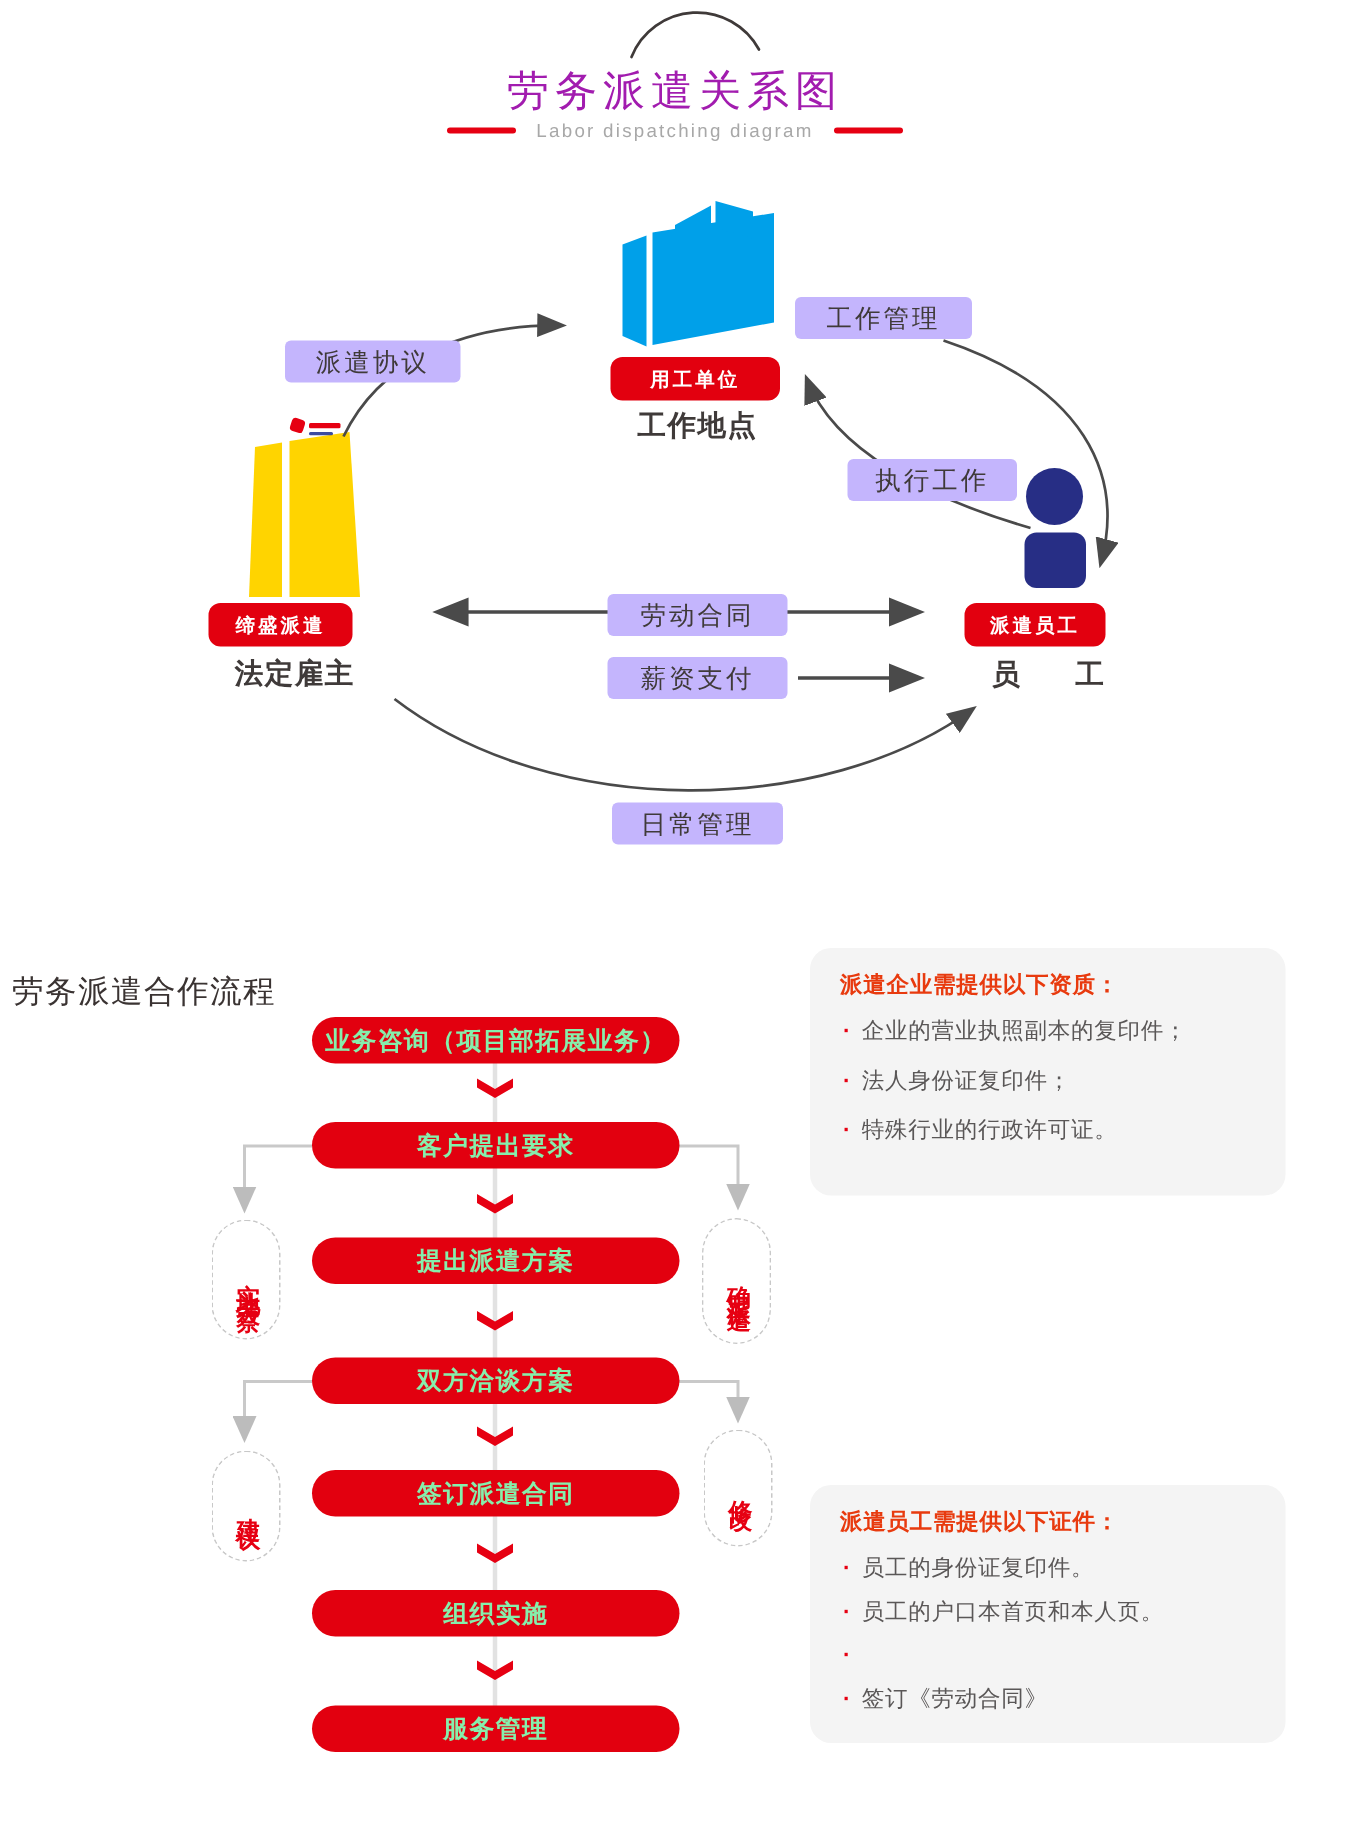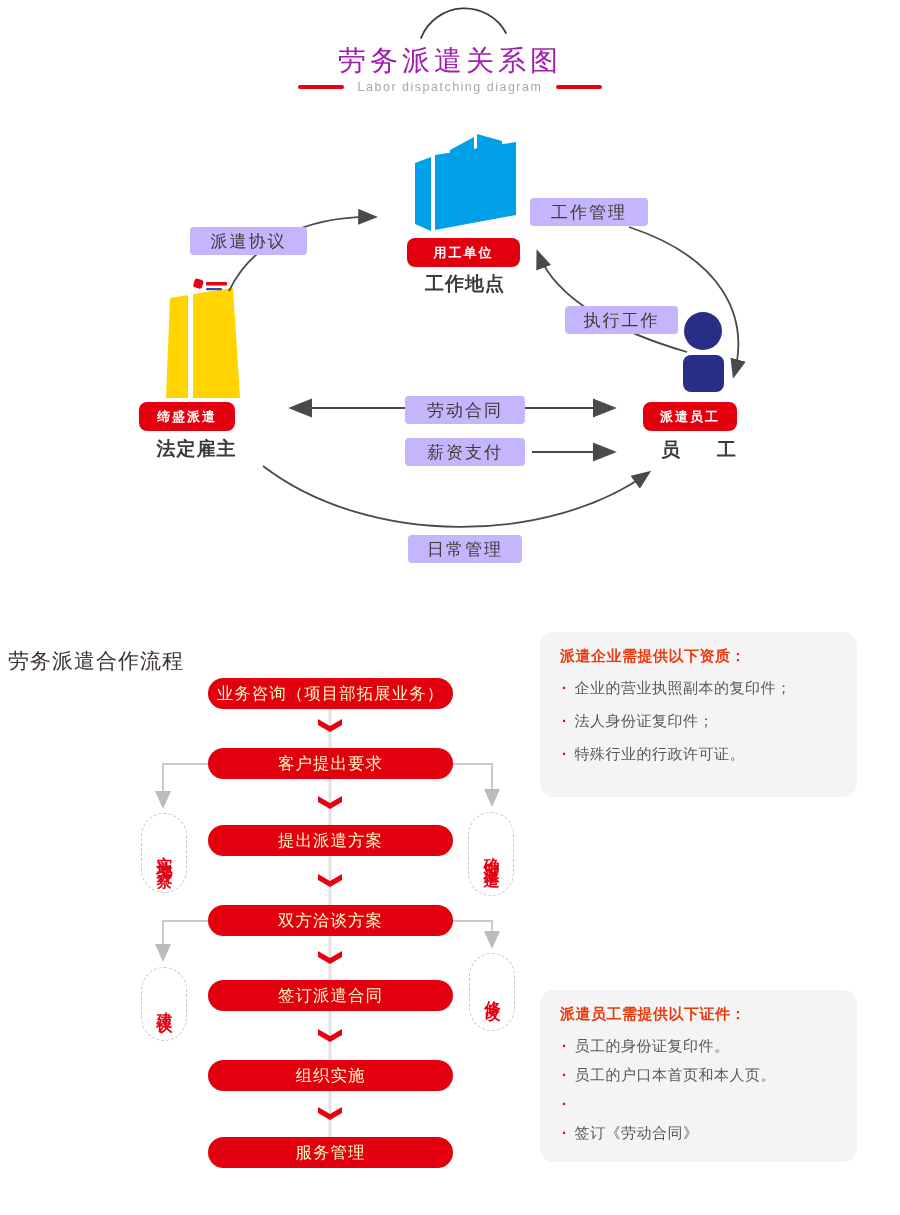--- a/index.html
+++ b/index.html
@@ -22,21 +22,21 @@
           font-size:13px; color:#fff; font-weight:700; letter-spacing:2px; }
   .sub { position:absolute; font-size:19px; font-weight:700; color:#3f3a39;
          text-align:center; letter-spacing:1px; }
   .sub.gap { letter-spacing:9px; }
 
   .flow-title { position:absolute; left:8px; top:603px; font-size:21px;
                 color:#3a3332; font-weight:400; letter-spacing:1px;margin-top:44px; }
 
   .pill { position:absolute; left:208px; width:245px; height:31px; background:#e2000f;
           border-radius:16px; display:flex; align-items:center; justify-content:center;
-          color:#fef9c3; font-weight:400; font-size:16.5px; letter-spacing:1px; }
+          color:#86efac; font-weight:700; font-size:16.5px; letter-spacing:1px; }
 
   .bubble { position:absolute; width:46px; background:#fff; border:1.5px dashed #c8c8c8;
             border-radius:24px; display:flex; align-items:center; justify-content:center;
             box-sizing:border-box; }
   .bubble span { writing-mode:vertical-rl; font-size:16px; font-weight:700;
                  color:#e60012; letter-spacing:5px; }
 
   .infobox { position:absolute; left:540px; width:317px; background:#f4f4f4;
              border-radius:14px; padding:15px 14px 0 20px; box-sizing:border-box; }
   .ib-title { font-size:15px; font-weight:700; color:#e83a0e; letter-spacing:0.5px;

